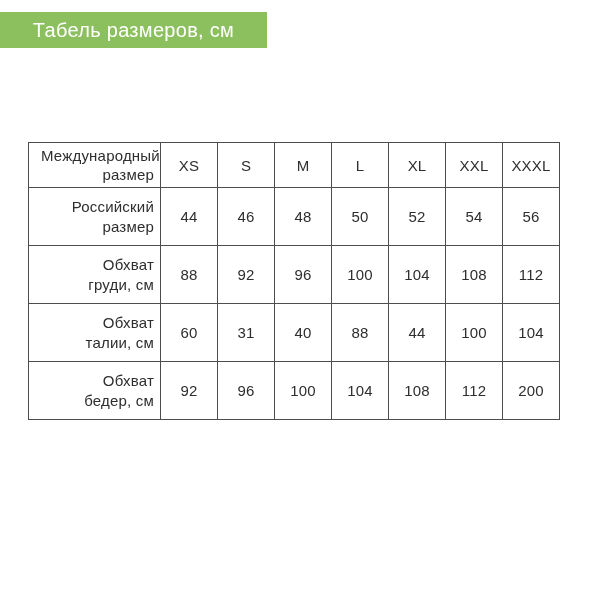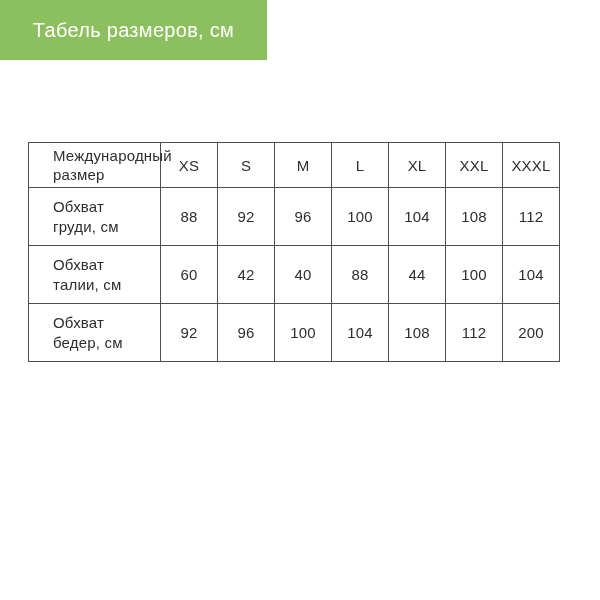--- a/index.html
+++ b/index.html
@@ -11,23 +11,23 @@
     height: 600px;
     background: #ffffff;
     font-family: "Liberation Sans", sans-serif;
     color: #2e2e2e;
     position: relative;
     overflow: hidden;
   }
   .banner {
     position: absolute;
     left: 0;
-    top: 0;
+    top: 12px;
     width: 267px;
-    height: 60px;
+    height: 36px;
     background: #8cc05f;
     color: #ffffff;
     display: flex;
     align-items: center;
     justify-content: center;
     font-size: 20px;
     letter-spacing: 0.3px;
   }
   table.size-table {
     position: absolute;
@@ -40,22 +40,22 @@
   .size-table td {
     border: 1px solid #4d4d4d;
     font-size: 15px;
     text-align: center;
     vertical-align: middle;
     padding: 0;
     color: #2e2e2e;
     letter-spacing: 0.2px;
   }
   .size-table td.label-cell {
-    text-align: left;
-    padding-left: 24px;
+    text-align: right;
+    padding-left: 12px;
     padding-right: 6px;
     white-space: pre-line;
     line-height: 1.3;
   }
   .size-table tr.header-row td { height: 44px; }
   .size-table tr.data-row td { height: 57px; }
 </style>
 </head>
 <body>
 
@@ -80,35 +80,46 @@
 размер</td>
       <td>XS</td>
       <td>S</td>
       <td>M</td>
       <td>L</td>
       <td>XL</td>
       <td>XXL</td>
       <td>XXXL</td>
     </tr>
     <tr class="data-row">
+      <td class="label-cell">Российский
+размер</td>
+      <td>44</td>
+      <td>46</td>
+      <td>48</td>
+      <td>50</td>
+      <td>52</td>
+      <td>54</td>
+      <td>56</td>
+    </tr>
+    <tr class="data-row">
       <td class="label-cell">Обхват
 груди, см</td>
       <td>88</td>
       <td>92</td>
       <td>96</td>
       <td>100</td>
       <td>104</td>
       <td>108</td>
       <td>112</td>
     </tr>
     <tr class="data-row">
       <td class="label-cell">Обхват
 талии, см</td>
       <td>60</td>
-      <td>42</td>
+      <td>31</td>
       <td>40</td>
       <td>88</td>
       <td>44</td>
       <td>100</td>
       <td>104</td>
     </tr>
     <tr class="data-row">
       <td class="label-cell">Обхват
 бедер, см</td>
       <td>92</td>

